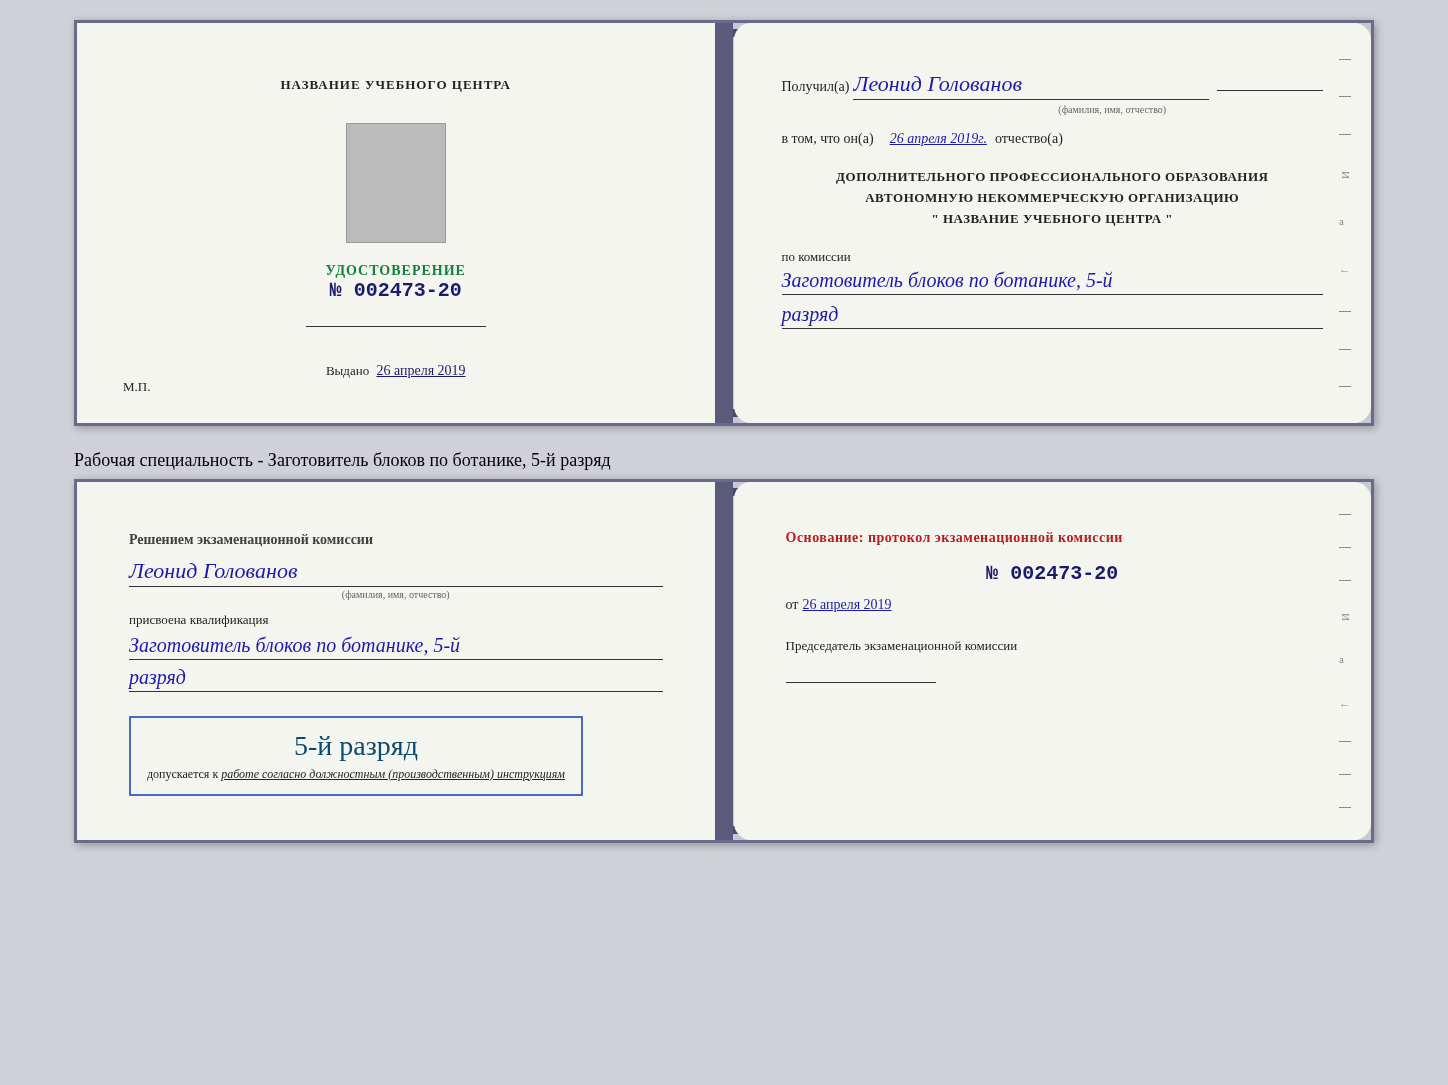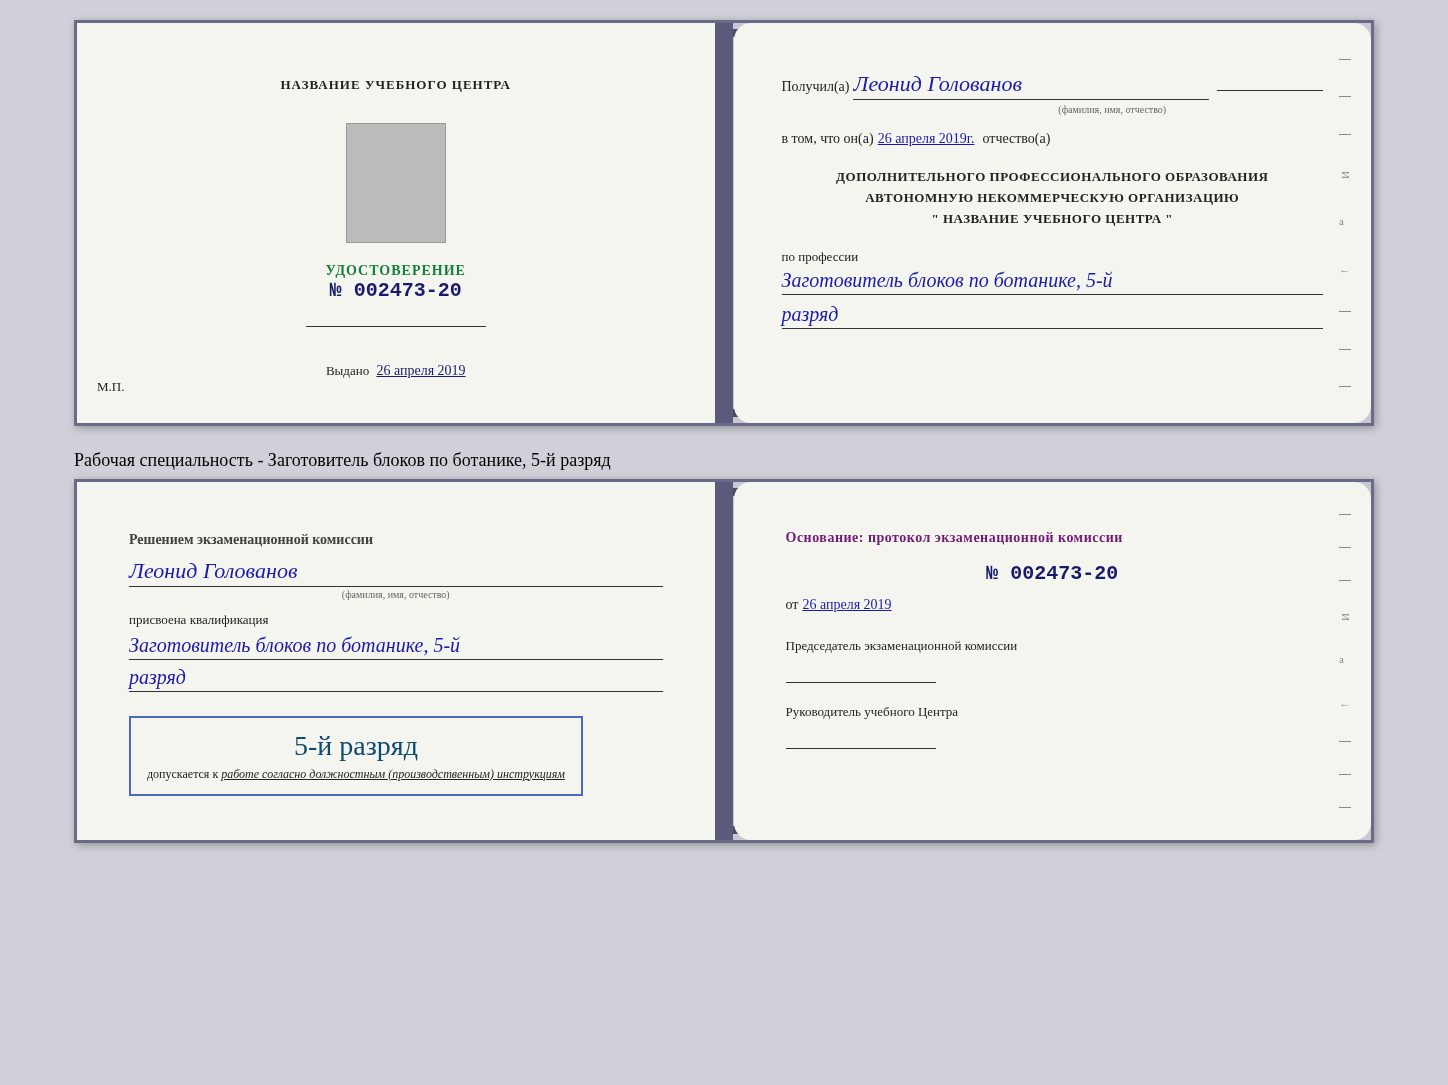--- a/index.html
+++ b/index.html
@@ -123,21 +123,21 @@
     .vydano-date {
       font-size: 14px;
       color: #1a1a6a;
       text-decoration: underline;
       text-decoration-color: #1a1a6a;
     }
 
     .mp-stamp {
       position: absolute;
       bottom: 28px;
-      left: 20px;
+      left: 46px;
       font-size: 13px;
       color: #222;
     }
 
     
     .right-content {
       padding: 24px 20px 20px 20px;
       height: 100%;
       position: relative;
     }
@@ -185,22 +185,23 @@
       font-size: 14px;
       color: #222;
       margin-bottom: 20px;
       display: flex;
       align-items: baseline;
     }
 
     .vtom-date {
       font-size: 14px;
       color: #1a1aaa;
+      font-style: italic;
       text-decoration: underline;
-      margin-left: 4px;
+      margin-left: 16px;
       margin-right: 8px;
     }
 
     .okonchil {
       font-size: 14px;
       color: #222;
     }
 
     .org-block {
       font-size: 13px;
@@ -346,21 +347,21 @@
 
     
     .bottom-right-content {
       padding: 24px 24px 20px 24px;
     }
 
     .osnovanie-text {
       font-size: 14px;
       font-weight: bold;
       letter-spacing: 0.5px;
-      color: #701a75;
+      color: #b91c1c;
       margin-bottom: 16px;
     }
 
     .protocol-number {
       font-size: 20px;
       font-weight: bold;
       color: #1a1a6a;
       font-family: 'Courier New', monospace;
       text-align: center;
       display: block;
@@ -468,21 +469,21 @@
         <span class="vtom-date">26 апреля 2019г.</span>
         <span class="okonchil">отчество(а)</span>
       </div>
 
       <div class="org-block">
         <div>ДОПОЛНИТЕЛЬНОГО ПРОФЕССИОНАЛЬНОГО ОБРАЗОВАНИЯ</div>
         <div>АВТОНОМНУЮ НЕКОММЕРЧЕСКУЮ ОРГАНИЗАЦИЮ</div>
         <div>"  НАЗВАНИЕ УЧЕБНОГО ЦЕНТРА  "</div>
       </div>
 
-      <div class="po-professii-label">по профессии</div>
+      <div class="po-professii-label">по комиссии</div>
       <span class="handwritten-profession">Заготовитель блоков по ботанике, 5-й</span>
       <span class="handwritten-razryad">разряд</span>
     </div>
 
     <div class="right-edge-lines">
       <div class="edge-dash"></div>
       <div class="edge-dash"></div>
       <div class="edge-dash"></div>
       <span style="font-size:11px;color:#888;writing-mode:vertical-lr;transform:rotate(180deg);">И</span>
       <span style="font-size:11px;color:#888;">а</span>
@@ -528,24 +529,20 @@
       <div class="ot-date-line">
         <span>от</span>
         <span class="ot-date">26 апреля 2019</span>
       </div>
 
       <div class="predsedatel-block">
         <div class="predsedatel-label">Председатель экзаменационной комиссии</div>
         <div class="signature-line"></div>
       </div>
 
-      <div class="rukovoditel-block">
-        <div class="rukovoditel-label">Руководитель учебного Центра</div>
-        <div class="signature-line"></div>
-      </div>
     </div>
 
     <div class="right-edge-lines">
       <div class="edge-dash"></div>
       <div class="edge-dash"></div>
       <div class="edge-dash"></div>
       <span style="font-size:11px;color:#888;writing-mode:vertical-lr;transform:rotate(180deg);">И</span>
       <span style="font-size:11px;color:#888;">а</span>
       <span style="font-size:11px;color:#888;">←</span>
       <div class="edge-dash"></div>

